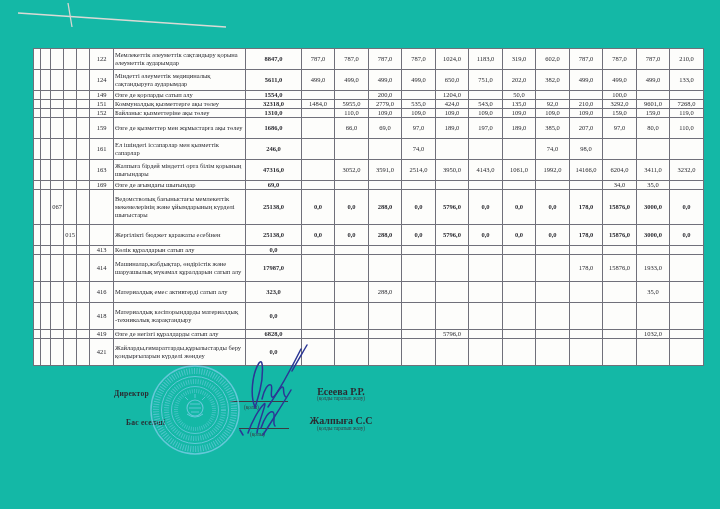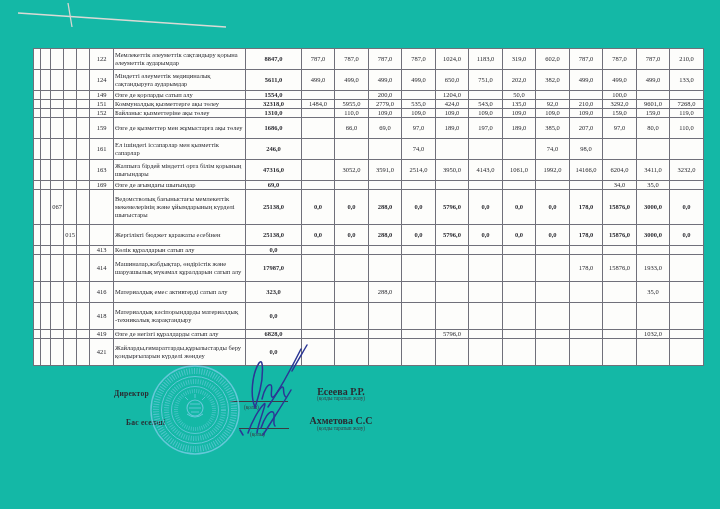--- a/index.html
+++ b/index.html
@@ -450,21 +450,21 @@
 
   <div class="abs sigline" style="left:230px;top:401px;width:58px;"></div>
   <div class="abs cap" style="left:244px;top:404px;">(қолы)</div>
 
   <div class="abs sigline" style="left:239px;top:428px;width:50px;"></div>
   <div class="abs cap" style="left:250px;top:431px;">(қолы)</div>
 
   <div class="abs pname" style="left:299px;top:386px;width:84px;">Есеева Р.Р.</div>
   <div class="abs pcap" style="left:299px;top:395px;width:84px;">(қолды таратып жазу)</div>
 
-  <div class="abs pname" style="left:299px;top:415px;width:84px;">Ахметова С.С</div>
+  <div class="abs pname" style="left:299px;top:415px;width:84px;">Жалпыға С.С</div>
   <div class="abs pcap" style="left:299px;top:425px;width:84px;">(қолды таратып жазу)</div>
 
   <svg class="overlay" width="720" height="509" viewBox="0 0 720 509">
 
     <g>
       <line x1="18" y1="13" x2="226" y2="27" stroke="#dadad5" stroke-width="1.6"></line>
       <line x1="68" y1="3" x2="72" y2="27" stroke="#d6d6d1" stroke-width="1.3"></line>
     </g>
 
     <g opacity="0.85">

